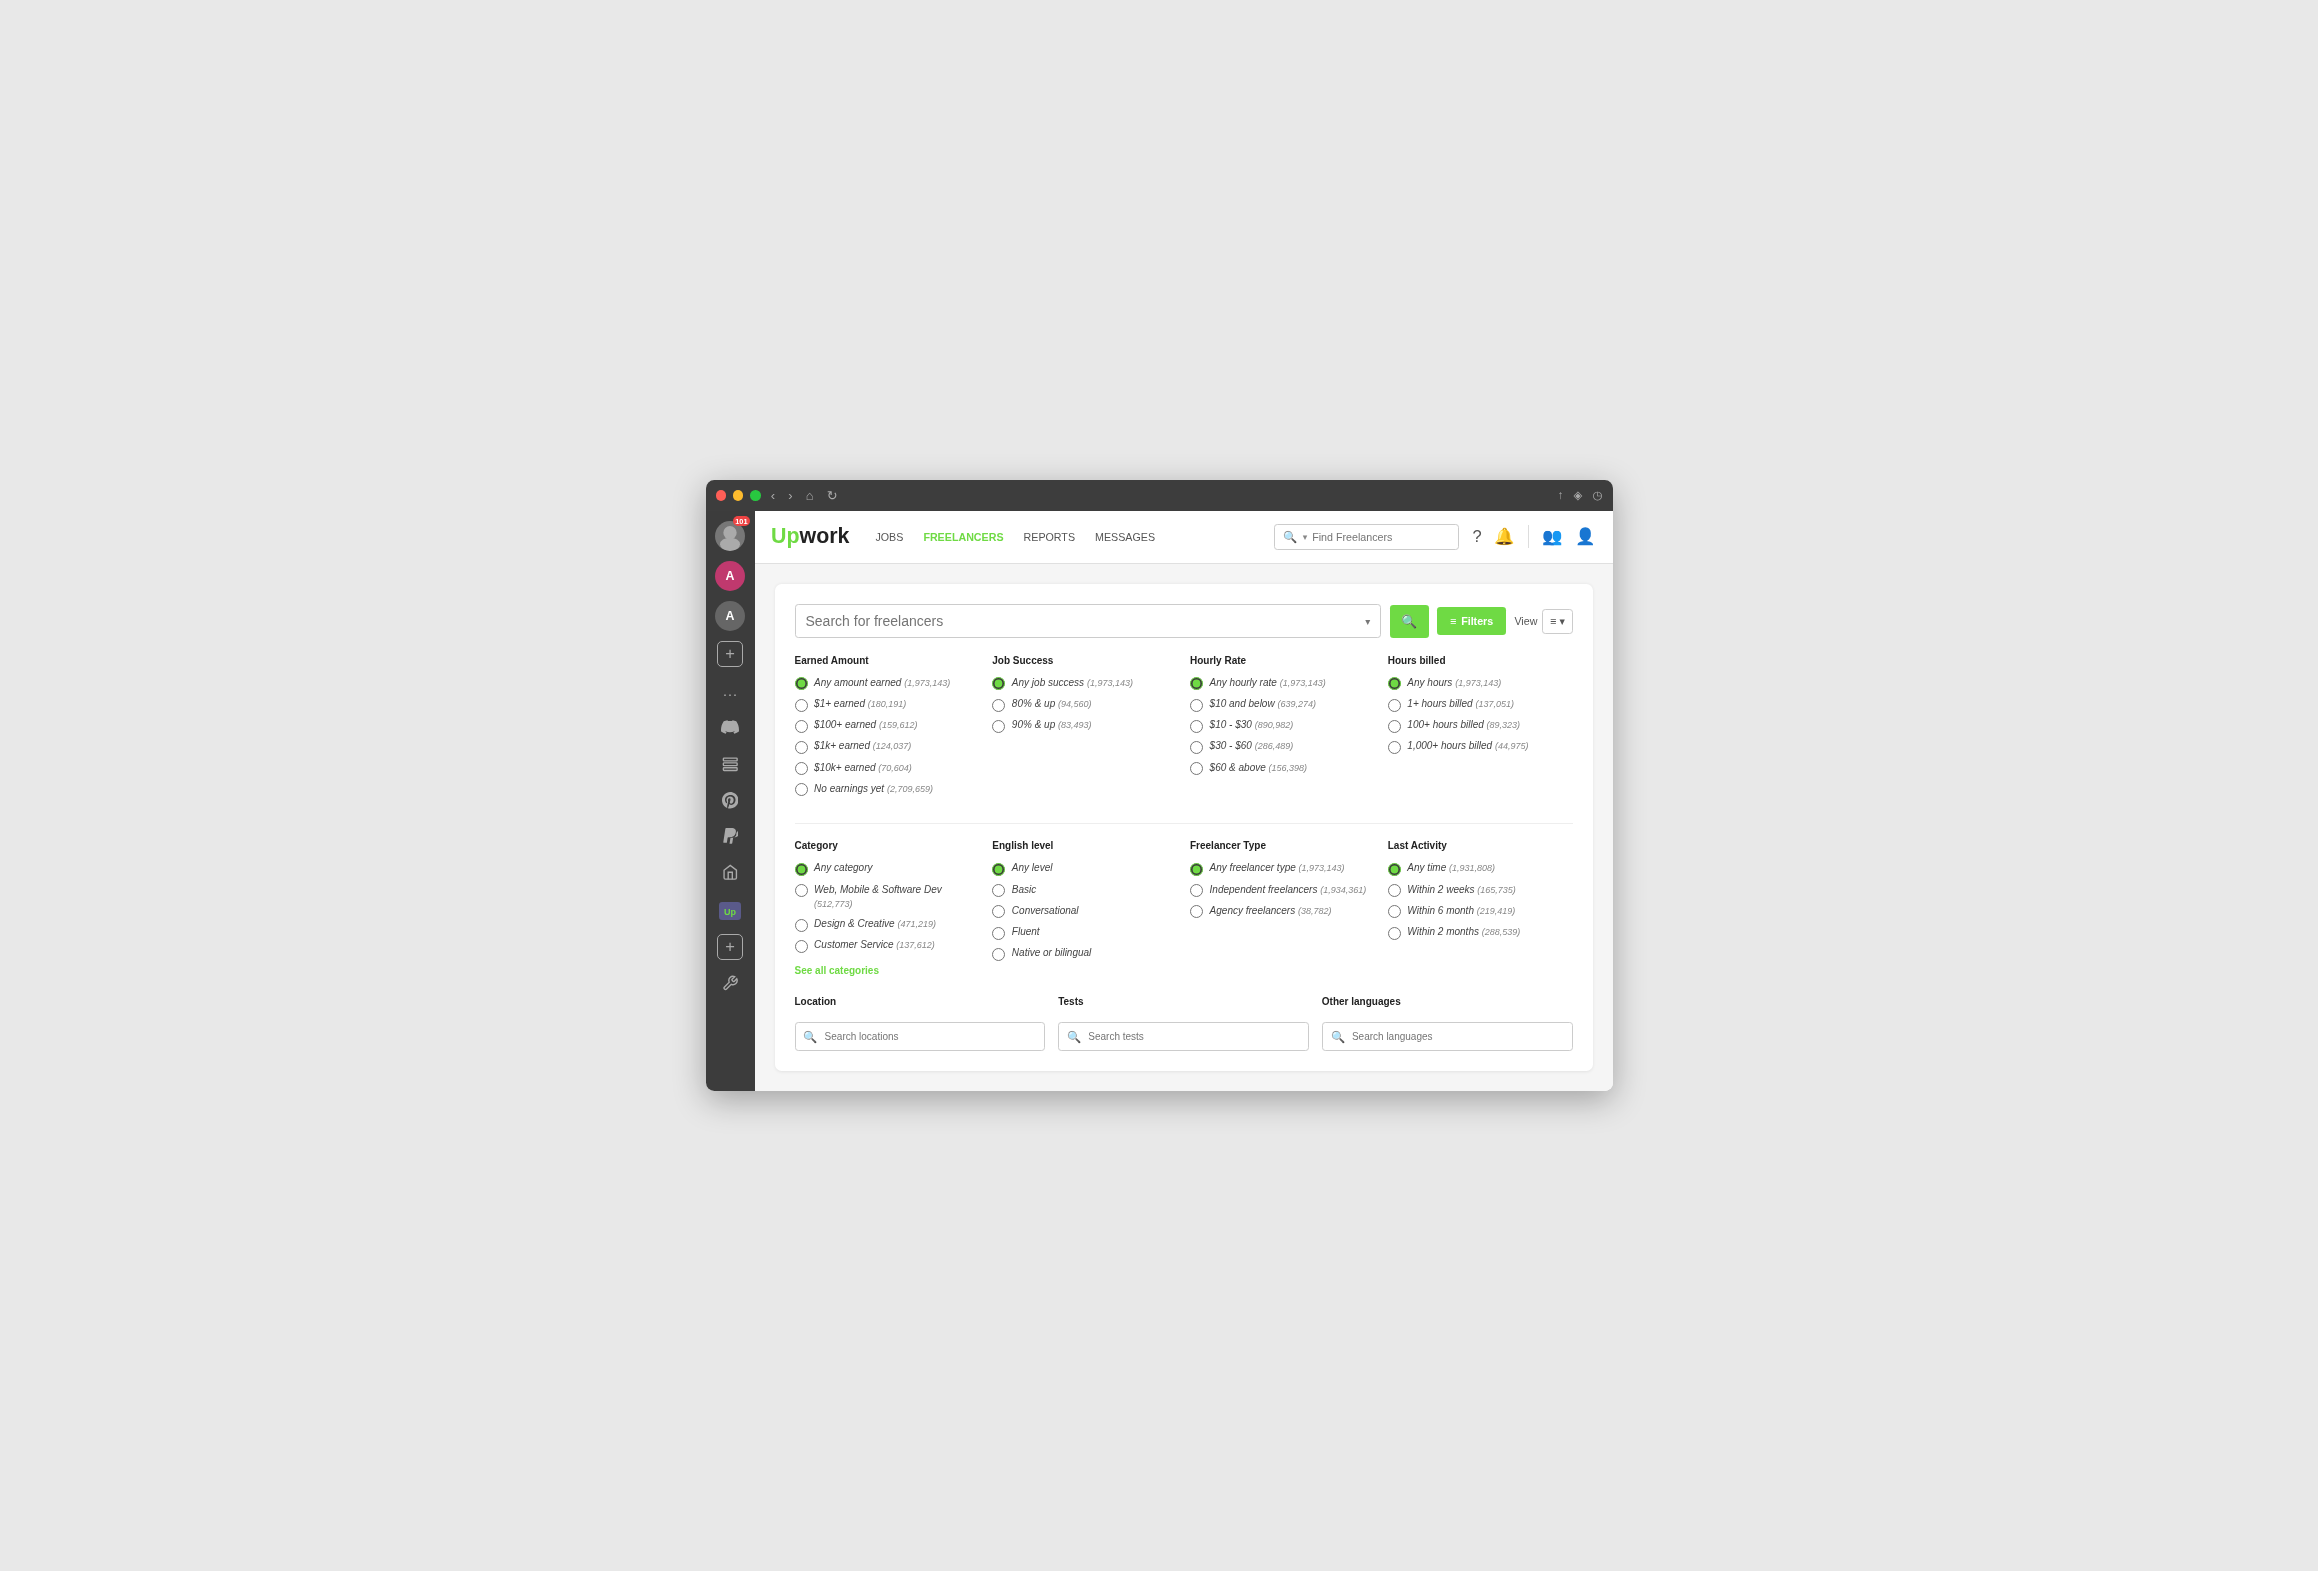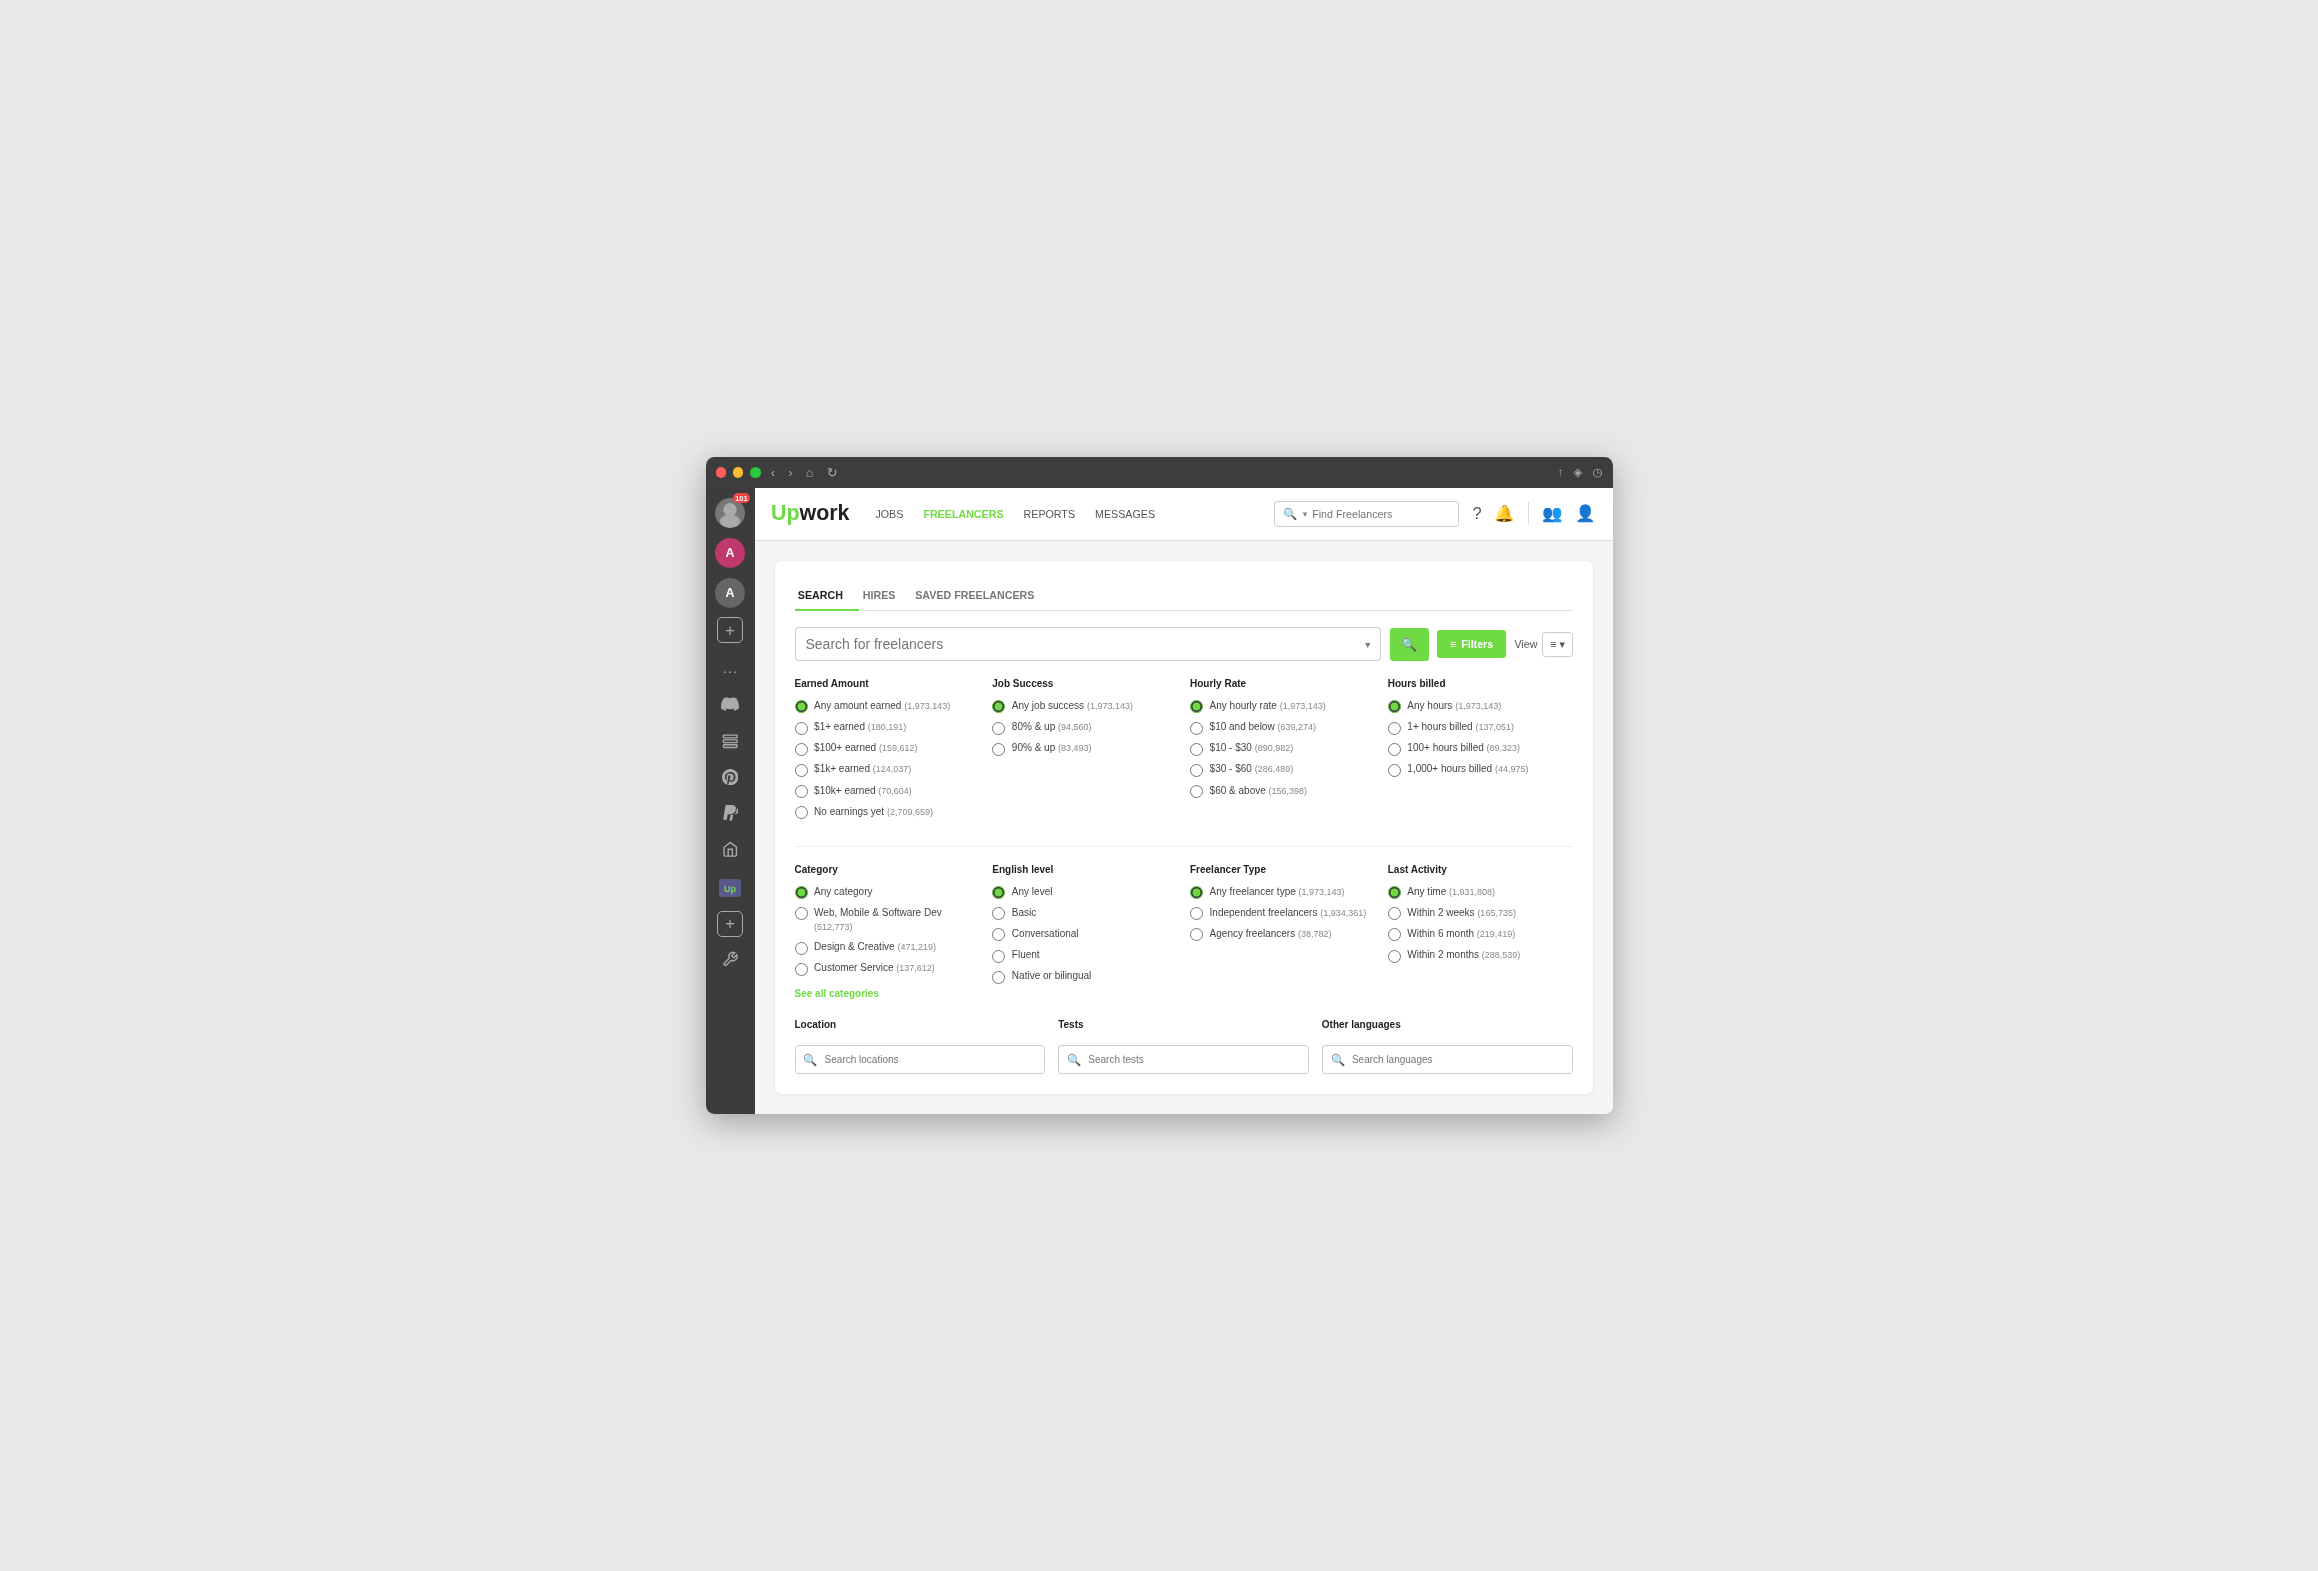--- a/index.html
+++ b/index.html
@@ -59,21 +59,21 @@
     .search-btn { background: #6fda44; color: #fff; border: none; border-radius: 3.3px; padding: 9px 11.5px; font-size: 13px; cursor: pointer; }
     .filter-btn { background: #6fda44; color: #fff; border: none; border-radius: 3.3px; padding: 8.2px 13px; font-size: 10.7px; cursor: pointer; display: flex; align-items: center; gap: 5px; font-weight: 600; }
     .view-control { margin-left: auto; display: flex; align-items: center; gap: 5px; font-size: 10.7px; color: #555; }
     .view-toggle { border: 0.8px solid #ccc; border-radius: 3.3px; padding: 5px 6.6px; cursor: pointer; display: flex; align-items: center; gap: 3.3px; }
 
     
     .filters-grid { display: grid; grid-template-columns: 1fr 1fr 1fr 1fr; gap: 20px 13px; margin-bottom: 20px; }
     .filter-group h4 { font-size: 10px; font-weight: 700; color: #222; margin-bottom: 10px; }
     .radio-item { display: flex; align-items: flex-start; gap: 6.6px; margin-bottom: 6.6px; cursor: pointer; }
     .radio-item input[type="radio"] { accent-color: #6fda44; margin-top: 1.6px; flex-shrink: 0; }
-    .radio-label { font-size: 10px; color: #444; line-height: 1.4; }
+    .radio-label { font-size: 10px; color: #444; line-height: 1.4; font-style: italic; }
     .radio-label .count { color: #888; font-size: 9px; }
 
     .filters-grid2 { display: grid; grid-template-columns: 1fr 1fr 1fr 1fr; gap: 20px 13px; margin-bottom: 20px; }
 
     .see-all { color: #6fda44; font-size: 10px; font-weight: 600; cursor: pointer; margin-top: 12px; }
 
     
     .bottom-grid { display: grid; grid-template-columns: 1fr 1fr 1fr; gap: 13px; }
     .bottom-group h4 { font-size: 10px; font-weight: 700; color: #222; margin-bottom: 15px; }
     .search-input-box { display: flex; align-items: center; border: 0.8px solid #ccc; border-radius: 3.3px; padding: 6.6px 8.2px; gap: 6.6px; }
@@ -180,25 +180,20 @@
           <span class="nav-icon">?</span>
           <span class="nav-icon">🔔</span>
           <span style="width:0.8px;height:23px;background:#ddd;display:inline-block;"></span>
           <span class="nav-icon">👥</span>
           <span class="nav-icon">👤</span>
         </div>
       </div>
 
       <div class="panel">
 
-        <div class="tabs">
-          <div class="tab active">SEARCH</div>
-          <div class="tab">HIRES</div>
-          <div class="tab">SAVED FREELANCERS</div>
-        </div>
 
         <div class="search-row">
           <div class="freelancer-search">
             <input type="text" style="flex: 1 1 0%; border: none; outline: none; font-size: 14px; color: rgb(85, 85, 85);" placeholder="Search for freelancers">
             <span class="search-dropdown-arrow">▾</span>
           </div>
           <button class="search-btn">
             <span>🔍</span>
           </button>
           <button class="filter-btn">

